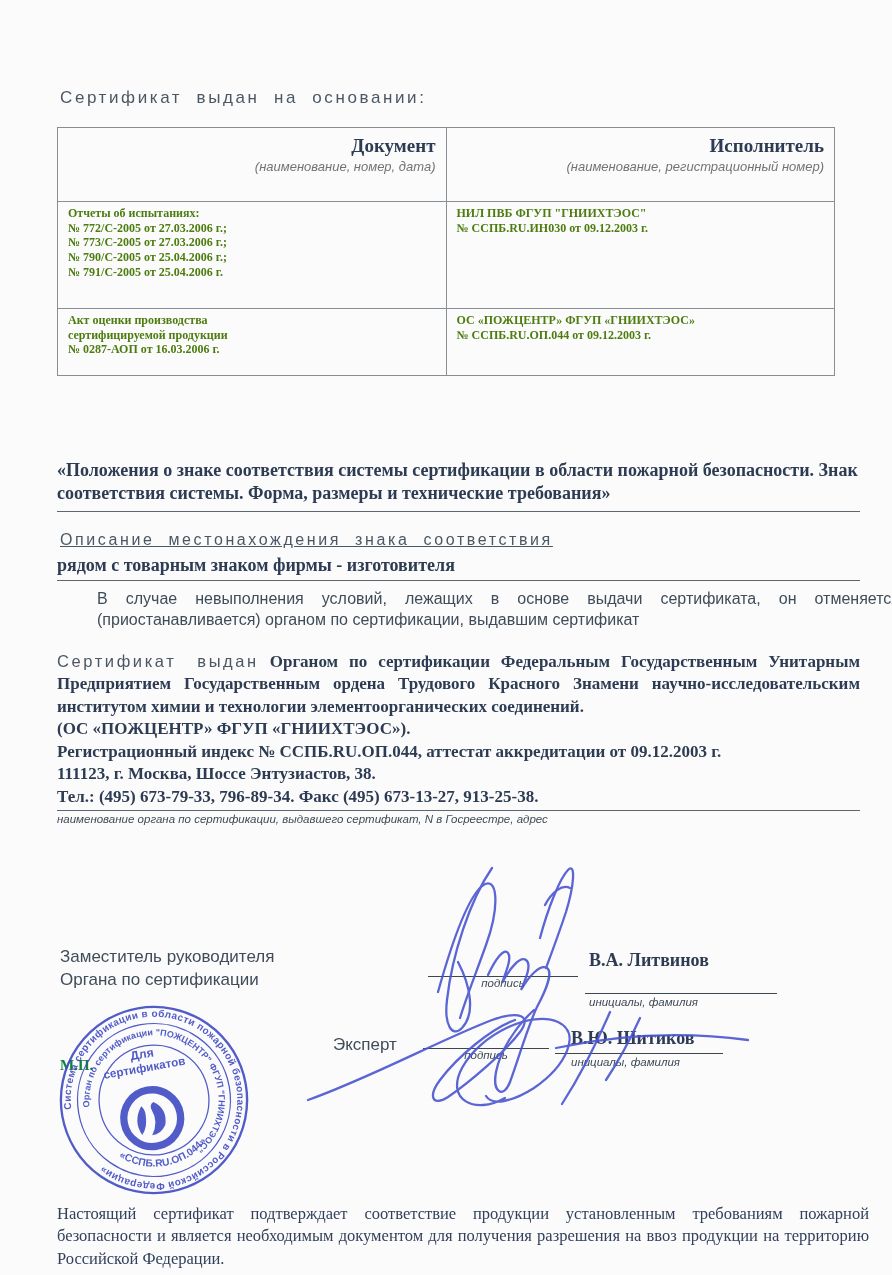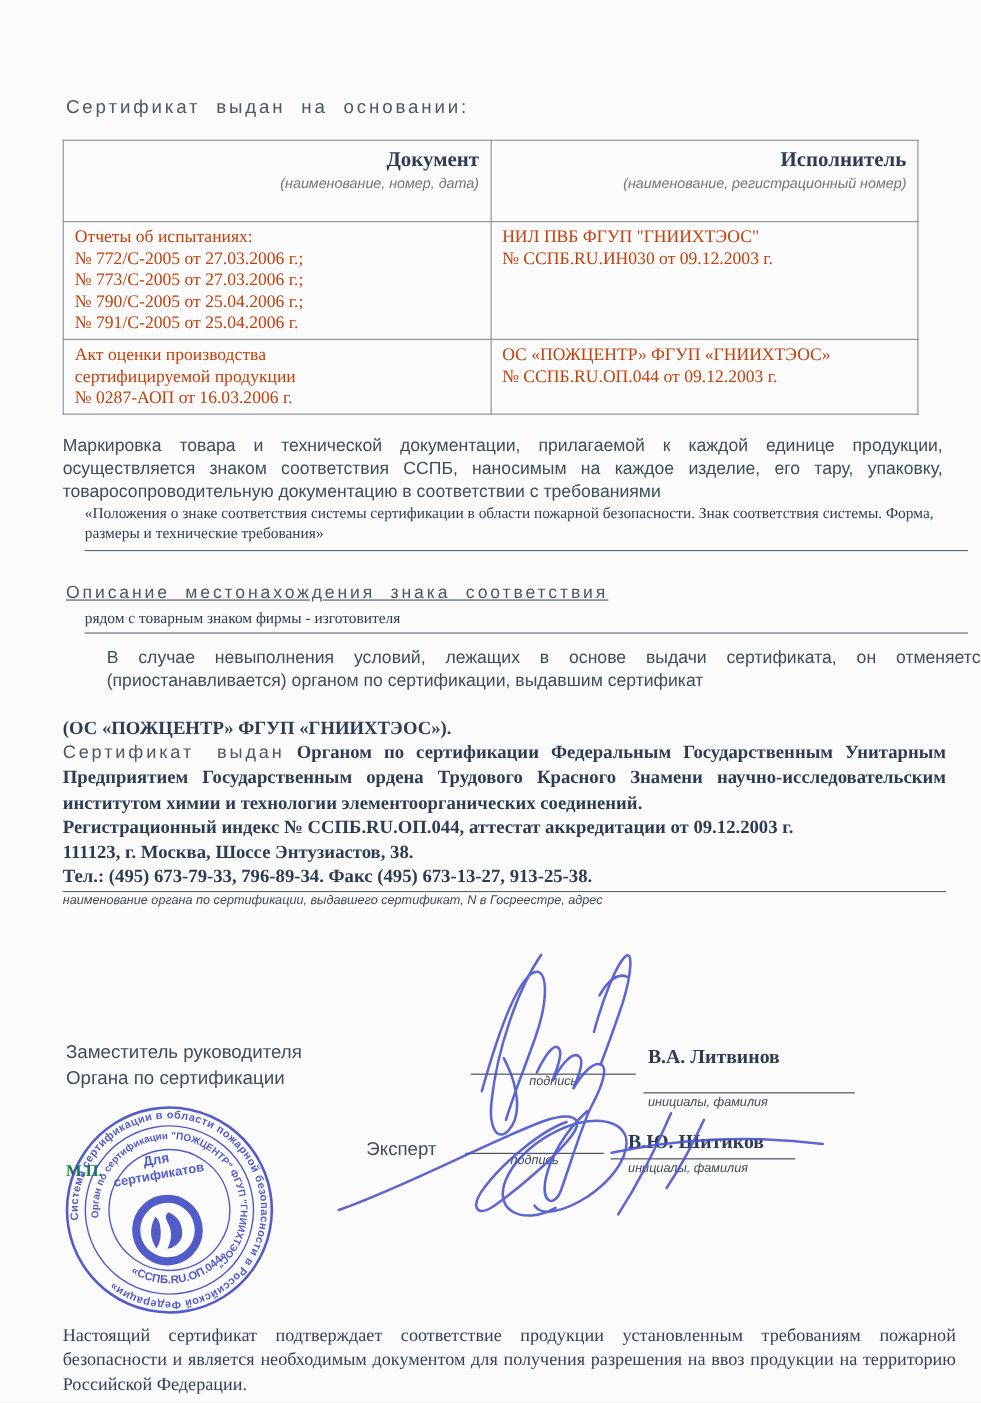--- a/index.html
+++ b/index.html
@@ -14,26 +14,26 @@
   .rule{border-bottom:1.6px solid #5d6770;}
 
   
   table.doc-table{border-collapse:collapse;width:778px;table-layout:fixed;}
   table.doc-table th, table.doc-table td{
     border:1.6px solid #878e94;vertical-align:top;padding:4px 10px;
   }
   table.doc-table th{height:62px;text-align:right;padding-top:7px;}
   .th-title{font-family:"Liberation Serif",serif;font-weight:bold;font-size:19px;color:#2d3c52;}
   .th-sub{font-style:italic;font-size:13px;color:#737373;font-weight:normal;margin-top:2px;}
-  .cell{font-family:"Liberation Serif",serif;font-weight:normal;font-size:16px;line-height:1.22;color:#c2410c;}
+  .cell{font-family:"Liberation Serif",serif;font-weight:bold;font-size:12px;line-height:1.22;color:#4d7c0f;}
   .row1 td{height:98px;}
   .row2 td{height:58px;}
 
   .para{font-size:16px;line-height:1.32;text-align:justify;color:#3f4c59;}
-  .bold-serif-para{font-family:"Liberation Serif",serif;font-weight:normal;font-size:14px;line-height:1.3;color:#2d3c52;margin-left:20px;}
+  .bold-serif-para{font-family:"Liberation Serif",serif;font-weight:bold;font-size:18px;line-height:1.3;color:#2d3c52;}
   .issued-line{font-family:"Liberation Serif",serif;font-weight:bold;font-size:17px;line-height:1.32;color:#2d3c52;}
   .caption{font-style:italic;font-size:11.5px;color:#3f4a54;}
   .sig-label{font-size:17px;line-height:1.35;color:#3f4c59;}
   .name{font-family:"Liberation Serif",serif;font-weight:bold;font-size:18px;color:#2d3c52;}
   .sigline{border-top:1.6px solid #3d454d;}
   .mp{font-family:"Liberation Serif",serif;font-weight:bold;font-size:15px;color:#15803d;}
   .footer{font-family:"Liberation Serif",serif;font-size:16.5px;line-height:1.35;color:#32405a;text-align:justify;}
   svg text{font-family:"Liberation Sans",sans-serif;}
 </style>
 </head>
@@ -67,35 +67,34 @@
     <tr class="row2">
       <td class="cell pre">Акт оценки производства
 сертифицируемой продукции
 № 0287-АОП от 16.03.2006 г.</td>
       <td class="cell pre">ОС «ПОЖЦЕНТР» ФГУП «ГНИИХТЭОС»
 № ССПБ.RU.ОП.044  от 09.12.2003 г.</td>
     </tr>
   </tbody>
     </table>
 
-  <div class="abs para" style="left:57px;top:395px;width:800px;">Маркировка товара и технической документации, прилагаемой к каждой единице продукции, осуществляется знаком соответствия ССПБ, наносимым на каждое изделие, его тару, упаковку, товаросопроводительную документацию в соответствии с требованиями</div>
 
   <div class="abs bold-serif-para rule" style="left:57px;top:459px;width:803px;padding-bottom:5px;">«Положения о знаке соответствия системы сертификации в области пожарной безопасности. Знак соответствия системы. Форма, размеры и технические требования»</div>
 
   <div class="abs spaced" style="left:60px;top:531px;font-size:16px;text-decoration:underline;">Описание местонахождения знака соответствия</div>
   <div class="abs bold-serif-para rule" style="left:57px;top:554px;width:803px;padding-bottom:3px;">рядом с товарным знаком фирмы - изготовителя</div>
 
   <div class="abs para" style="left:57px;top:588px;width:803px;margin-left:40px;">В случае невыполнения условий, лежащих в основе выдачи сертификата, он отменяется (приостанавливается) органом по сертификации, выдавшим сертификат</div>
 
   <div class="abs" style="left:57px;top:651px;width:803px;">
-    <div class="issued-line">(ОС «ПОЖЦЕНТР» ФГУП «ГНИИХТЭОС»).</div>
     <div class="issued-line" style="text-align:justify;">
       <span class="spaced" style="font-family:'Liberation Sans',sans-serif;font-weight:normal;font-size:16.5px;">Сертификат выдан</span>
       <span>Органом по сертификации Федеральным Государственным Унитарным Предприятием Государственным ордена Трудового Красного Знамени научно-исследовательским институтом химии и технологии элементоорганических соединений.</span>
     </div>
+    <div class="issued-line">(ОС «ПОЖЦЕНТР» ФГУП «ГНИИХТЭОС»).</div>
     <div class="issued-line">Регистрационный индекс № ССПБ.RU.ОП.044, аттестат аккредитации от 09.12.2003 г.</div>
     <div class="issued-line">111123, г. Москва, Шоссе Энтузиастов, 38.</div>
     <div class="issued-line rule" style="padding-bottom:2px;">Тел.: (495) 673-79-33, 796-89-34. Факс (495) 673-13-27, 913-25-38.</div>
     <div class="caption" style="text-align:left;margin-top:2px;">наименование органа по сертификации, выдавшего сертификат, N в Госреестре, адрес</div>
   </div>
 
   <div class="abs sig-label" style="left:60px;top:946px;">
     <div>Заместитель руководителя</div>
     <div>Органа по сертификации</div>
   </div>

